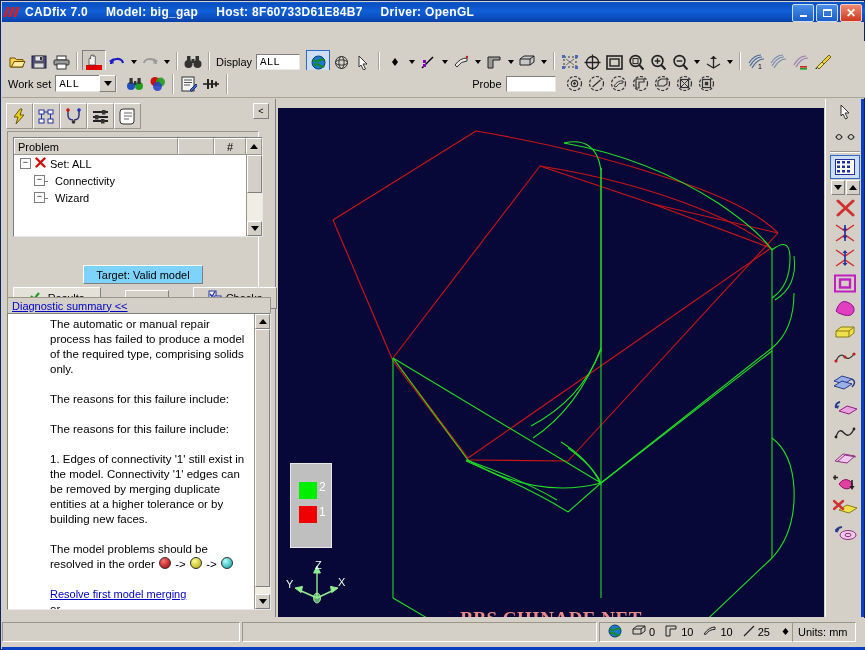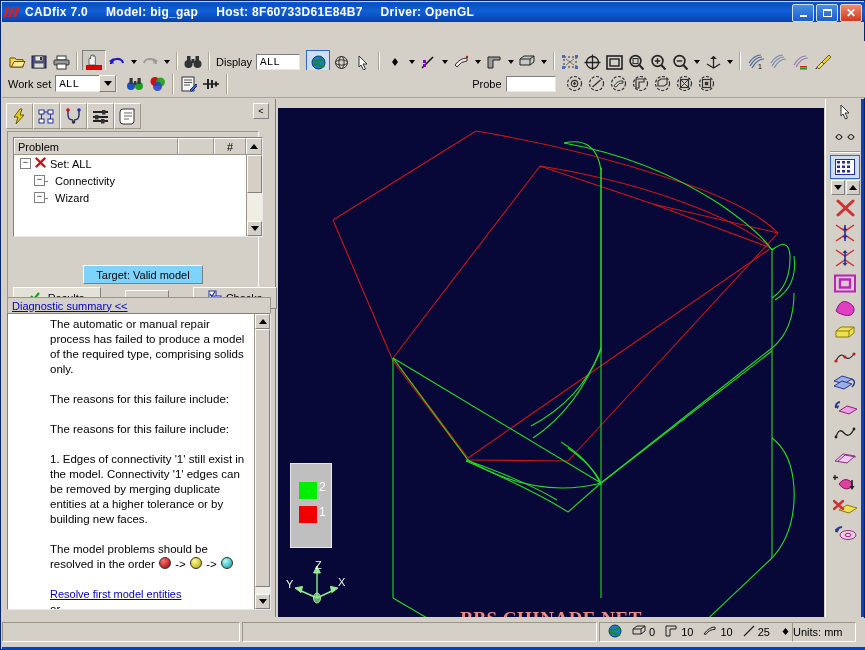--- a/index.html
+++ b/index.html
@@ -629,21 +629,21 @@
         <p>1.  Edges of connectivity '1' still exist in the model. Connectivity '1' edges can be removed by merging duplicate entities at a higher tolerance or by building new faces.</p>
         <div class="blank"></div>
         <p><span>The model problems should be resolved in the order</span>
           <span class="dot" style="background:radial-gradient(circle at 35% 30%, #ff7070, #9a0000);"></span>
           <span>-&gt;</span>
           <span class="dot" style="background:radial-gradient(circle at 35% 30%, #ffff90, #b0a000);"></span>
           <span>-&gt;</span>
           <span class="dot" style="background:radial-gradient(circle at 35% 30%, #b0ffff, #009a9a);"></span>
         </p>
         <div class="blank"></div>
-        <p><span class="link">Resolve first model entities</span></p>
+        <p><span class="link">Resolve first model merging</span></p>
         <p>or</p>
         <p><span class="link">Change repair options</span></p>
         <p><span class="link">Continue with Wizard</span></p>
       </div>
       <div class="vsb">
         <div class="sbbtn">
             <span class="sbup"></span>
           </div>
         <div class="sbtrack"></div>
         <div class="sbthumb" style="top:15px;height:258px;"></div>
@@ -919,19 +919,19 @@
       </span>
       <span class="sitem">
         <span>
           <svg width="11" height="11" viewBox="0 0 11 11">
               <path d="M5.5 2l3 3.5-3 3.5-3-3.5z" fill="#000"></path>
             </svg>
         </span>
         <span>17</span>
       </span>
     </div>
-    <div class="spane" style="left:790px;width:64px;">
+    <div class="spane" style="left:790px;width:64px;padding-left:5px;">
       <span style="font-size:11px">Units:  mm</span>
     </div>
   </div>
 
   <div class="bluebar"></div>
 </div>
 
 </body></html>

